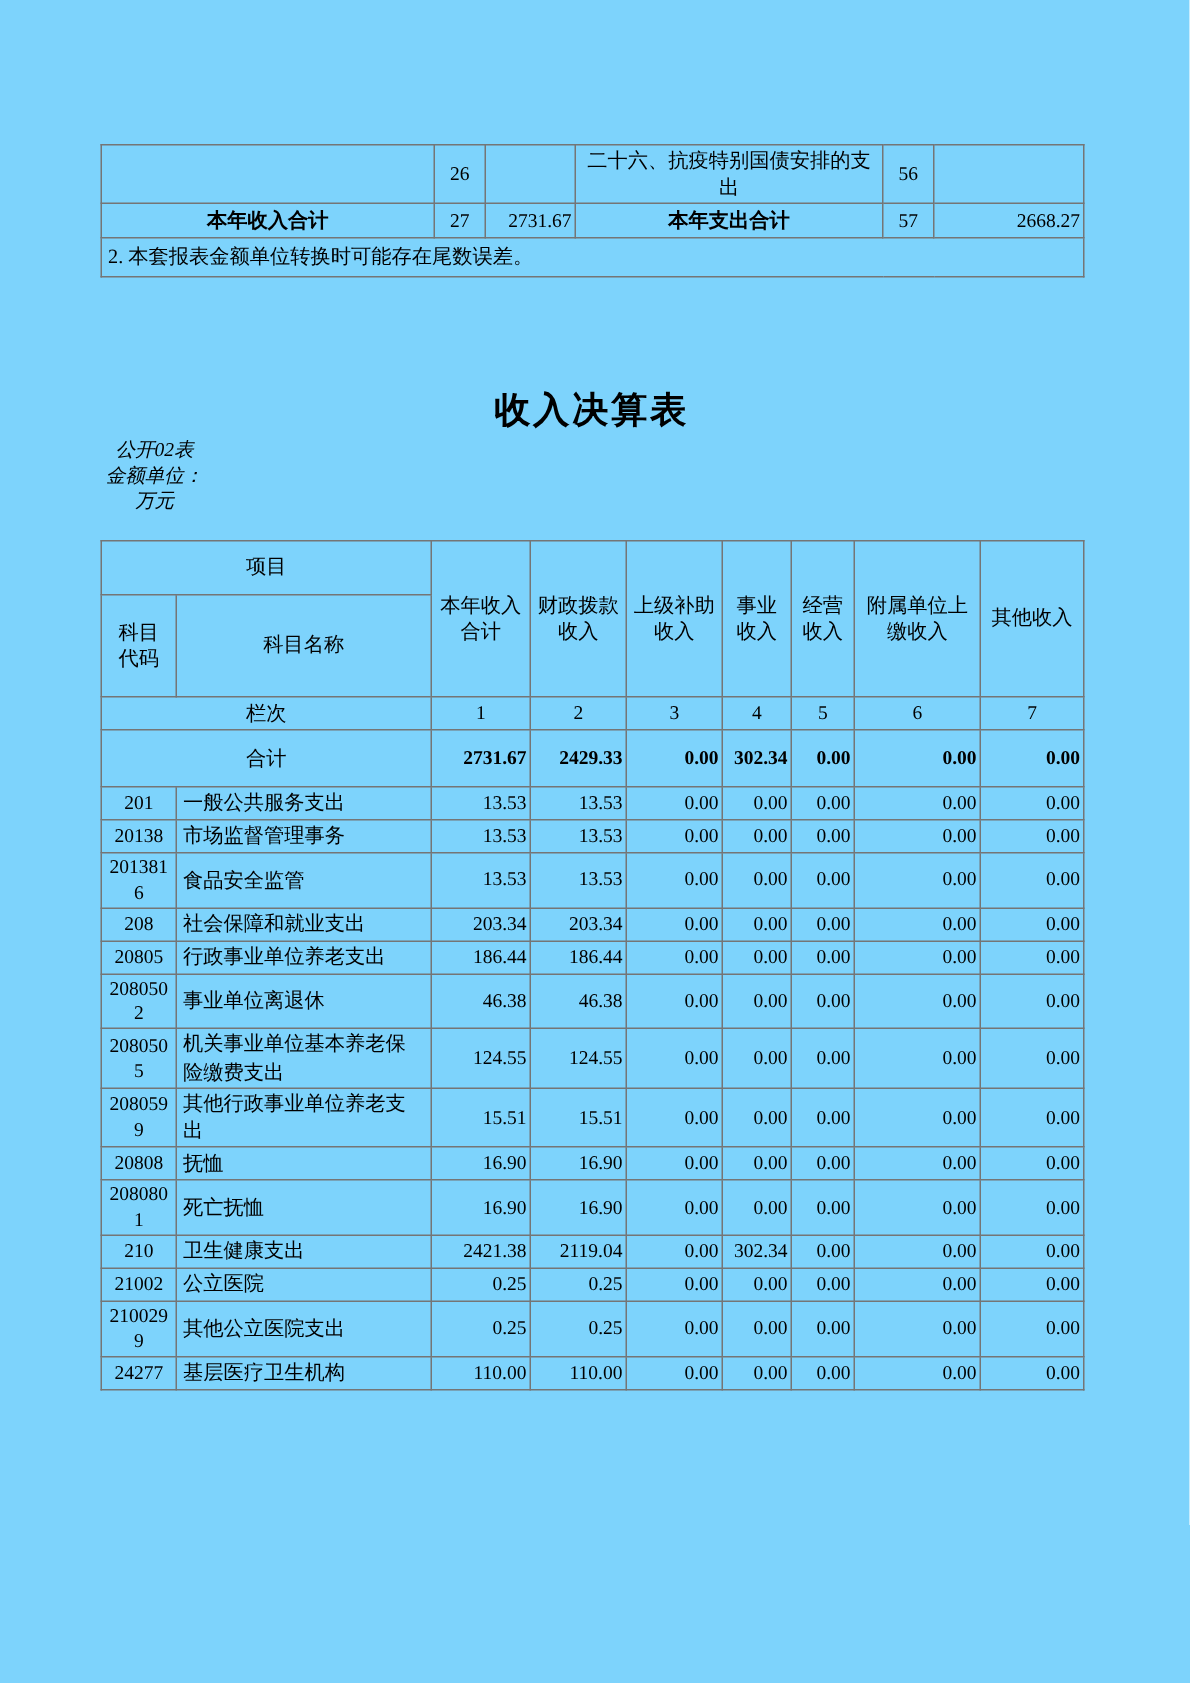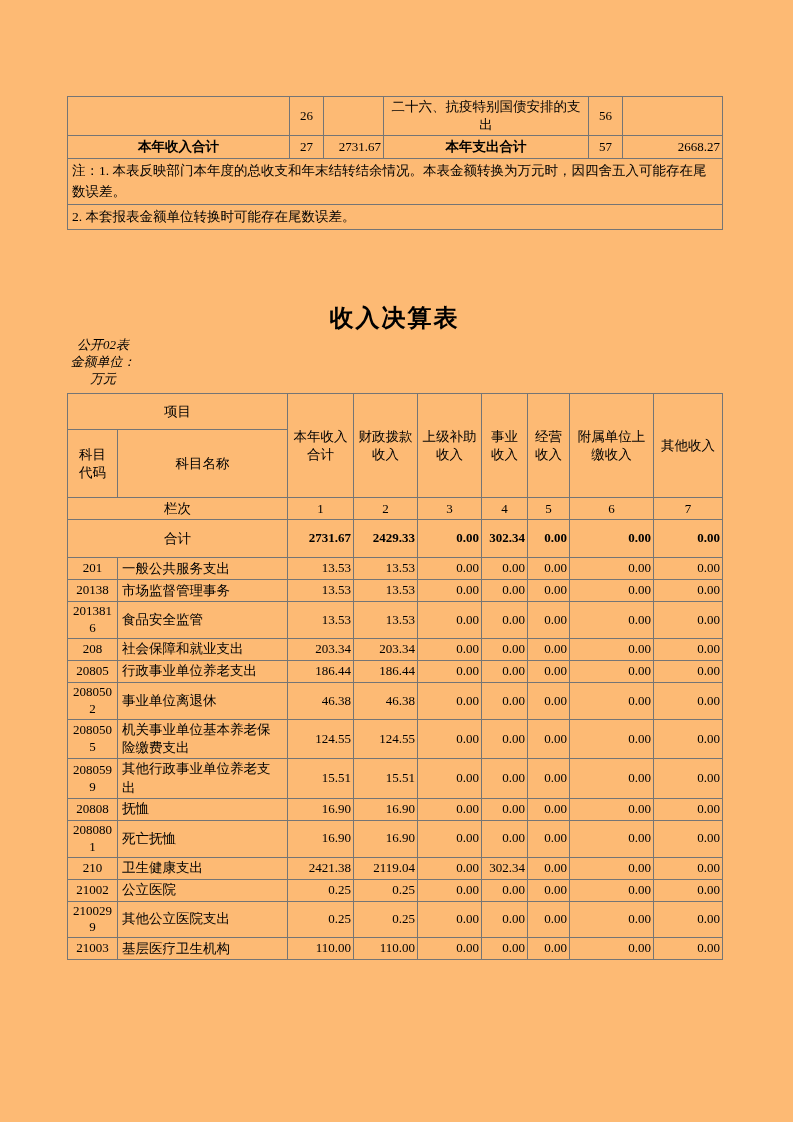--- a/index.html
+++ b/index.html
@@ -1,37 +1,37 @@
 <!DOCTYPE html>
 <html><head>
 <meta charset="utf-8">
 <style>
   html,body{margin:0;padding:0;background:#ffffff;}
-  .sheet{position:relative;width:793px;height:1122px;background:#fdba74;overflow:hidden;
+  .sheet{position:relative;width:793px;height:1122px;background:#7dd3fc;overflow:hidden;
          font-family:"Liberation Serif","DejaVu Serif",serif;color:#000;}
   .content{margin-left:67px;width:655px;}
   table.t{border-collapse:collapse;table-layout:fixed;width:655px;}
   table.t td{border:1px solid #757575;vertical-align:middle;overflow:hidden;box-sizing:border-box;}
   
   .bal{margin-top:96px;}
   .bal tr{height:23px;}
   .bal tr.note-r{height:auto;}
   td.lbl{font-size:13.5px;line-height:1.35;text-align:center;padding:1px 4px;}
   td.lbl.ctr{text-align:center;}
   td.no{font-size:13px;text-align:center;padding:0 1px;}
   td.val{font-size:13px;text-align:right;padding:1px 2px;word-break:break-all;line-height:1.3;}
   .b{font-weight:bold;}
   td.note{font-size:13.5px;line-height:1.5;text-align:left;padding:2px 4px;}
   
   .title{margin-top:72px;text-align:center;font-size:24px;font-weight:bold;letter-spacing:2px;}
   .meta-row{display:flex;justify-content:space-between;align-items:flex-end;margin-top:2px;}
   .dept{font-size:13.5px;padding-bottom:1px;}
   .meta{width:72px;font-size:13px;line-height:17px;text-align:center;font-style:italic;}
   
-  .inc{margin-top:6px;}
+  .inc{margin-top:18px;}
   .inc tr.h1{height:36px;}
   .inc tr.h2{height:52px;}
   .inc tr.lanci-r{height:22px;}
   .inc tr.total-r{height:38px;}
   #inc-body tr{height:22px;}
   td.hc{font-size:13.5px;line-height:1.3;text-align:center;padding:0 3px;}
   td.hc.codeh{padding:16px 8px;}
   td.code{font-size:13px;text-align:center;padding:1px 3px;word-break:break-all;line-height:1.3;}
   td.name{font-size:13.5px;text-align:left;padding:1px 4px;line-height:1.35;}
   td.num{font-size:13px;text-align:right;padding:1px 2px;word-break:break-all;line-height:1.3;}
@@ -63,23 +63,20 @@
           <tr>
             <td class="lbl ctr b">本年收入合计</td>
             <td class="no">27</td>
             <td class="val">2731.67</td>
             <td class="lbl ctr b">本年支出合计</td>
             <td class="no">57</td>
             <td class="val">2668.27</td>
           </tr>
         </tbody>
       <tbody>
-        <tr class="note-r">
-          <td colspan="6" class="note">注：1. 本表反映部门本年度的总收支和年末结转结余情况。本表金额转换为万元时，因四舍五入可能存在尾数误差。</td>
-        </tr>
         <tr class="note-r">
           <td colspan="6" class="note">2. 本套报表金额单位转换时可能存在尾数误差。</td>
         </tr>
       </tbody>
     </table>
 
     <div class="title">收入决算表</div>
     <div class="meta-row">
       <div class="meta">
         <div>公开02表</div>
@@ -274,21 +271,21 @@
             <td class="name">其他公立医院支出</td>
             <td class="num">0.25</td>
             <td class="num">0.25</td>
             <td class="num">0.00</td>
             <td class="num">0.00</td>
             <td class="num">0.00</td>
             <td class="num">0.00</td>
             <td class="num">0.00</td>
           </tr>
           <tr>
-            <td class="code">21003</td>
+            <td class="code">24277</td>
             <td class="name">基层医疗卫生机构</td>
             <td class="num">110.00</td>
             <td class="num">110.00</td>
             <td class="num">0.00</td>
             <td class="num">0.00</td>
             <td class="num">0.00</td>
             <td class="num">0.00</td>
             <td class="num">0.00</td>
           </tr>
         </tbody>

